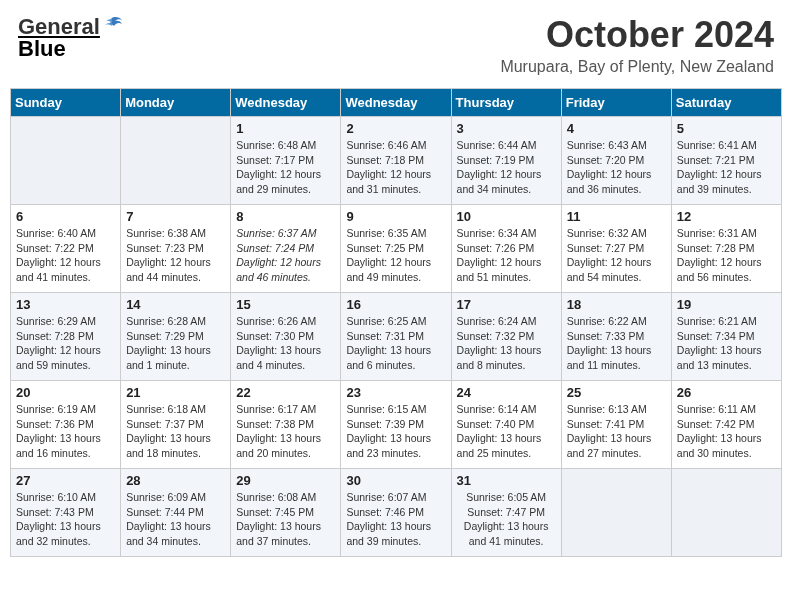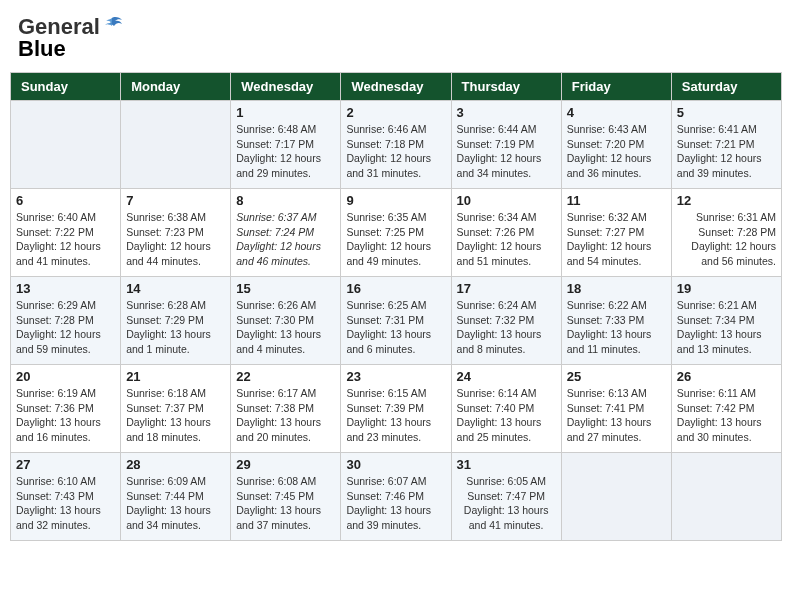--- a/index.html
+++ b/index.html
@@ -34,24 +34,24 @@
       font-size: 16px;
       color: #555;
       margin-top: 2px;
     }
     .calendar {
       width: 100%;
       border-collapse: collapse;
       table-layout: fixed;
     }
     .calendar th {
-      background-color: #14532d;
+      background-color: #0369a1;
       color: #fff;
       text-align: left;
-      padding: 6px 10px;
+      padding: 6px 4px;
       font-size: 13px;
       font-weight: bold;
       border: 1px solid #ccc;
     }
     .calendar td {
       vertical-align: top;
       border: 1px solid #ccc;
       padding: 4px 5px;
       height: 88px;
       background: #fff;
@@ -78,28 +78,32 @@
     }
     .row-alt td.empty {
       background: #eef2f7;
     }
   </style>
 </head>
 <body>
 
 <div class="header">
   <div class="logo">
-    <div style="display:flex; align-items:center; gap:2px;">
+    <div style="display:flex; align-items:center; gap:2px;text-decoration:underline;">
       <span style="font-size:22px; font-weight:bold; color:#333;">General</span>
       <svg width="22" height="18" viewBox="0 0 22 18" style="margin-top:-4px;">
         <path d="M10 2 C12 0 18 1 20 4 C18 3 15 3 13 5 C15 4 19 5 20 8 C17 6 14 7 12 10 C10 8 8 8 6 9 C8 7 10 6 10 2Z" fill="#3a7abf"></path>
         <path d="M10 2 C8 4 6 3 4 5 C6 4 9 5 10 8 C8 6 5 7 3 9 C5 8 8 8 10 10 C10 8 10 6 10 2Z" fill="#5a9ad5"></path>
       </svg>
     </div>
     <span style="font-size:22px; font-weight:bold; color:#000000; line-height:1; margin-top:-2px;">Blue</span>
+  </div>
+  <div class="title-block">
+    <div class="month-title">October 2024</div>
+    <div class="location-title">Murupara, Bay of Plenty, New Zealand</div>
   </div>
 </div>
 
 <table class="calendar">
   <thead>
     <tr>
     <th>Sunday</th>
         <th>Monday</th>
         <th>Wednesday</th>
         <th>Wednesday</th>
@@ -186,21 +190,21 @@
         </td>
         <td>
           <span class="day-number">11</span>
           <div class="day-info" style="white-space: pre-line;">Sunrise: 6:32 AM
 Sunset: 7:27 PM
 Daylight: 12 hours
 and 54 minutes.</div>
         </td>
         <td>
           <span class="day-number">12</span>
-          <div class="day-info" style="white-space: pre-line; text-align: right;">Sunrise: 6:31 AM
+          <div class="day-info" style="white-space: pre-line;">Sunrise: 6:31 AM
 Sunset: 7:28 PM
 Daylight: 12 hours
 and 56 minutes.</div>
         </td>
       </tr>
       <tr class="row-alt">
         <td>
           <span class="day-number">13</span>
           <div class="day-info" style="white-space: pre-line;">Sunrise: 6:29 AM
 Sunset: 7:28 PM

